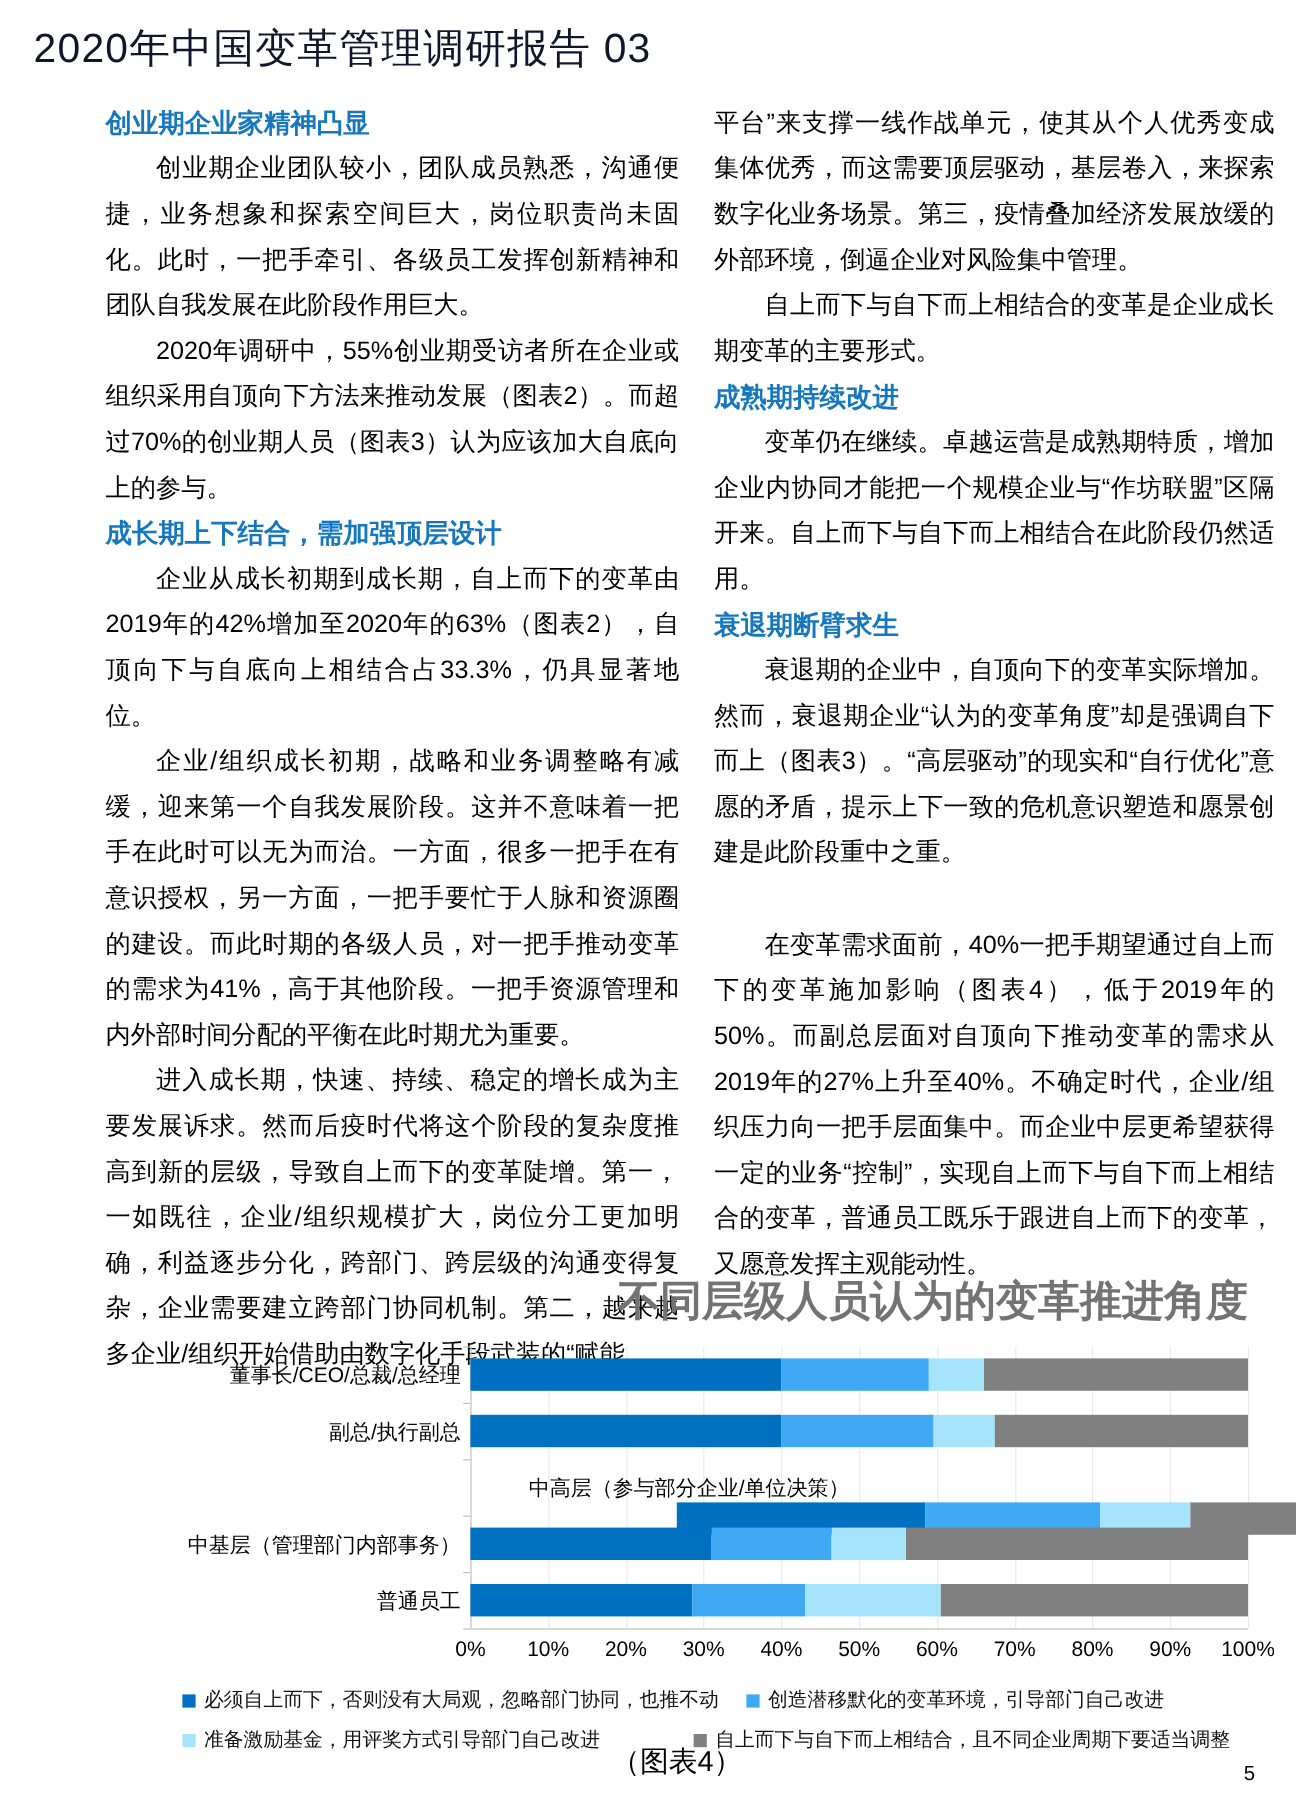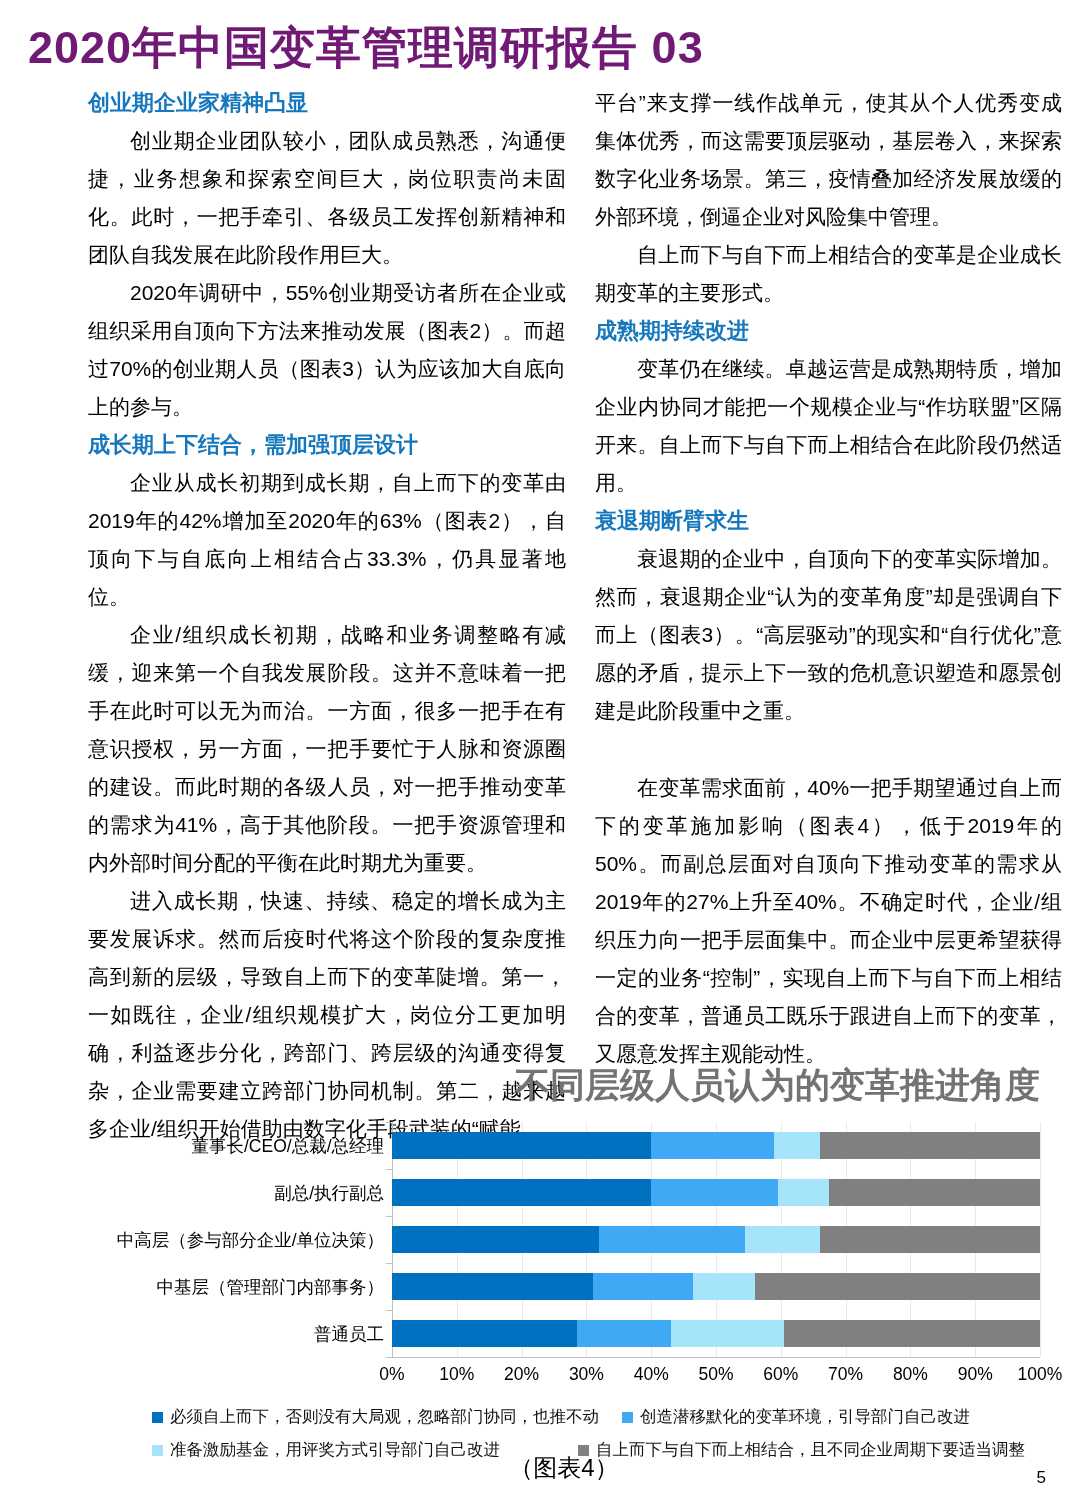--- a/index.html
+++ b/index.html
@@ -1,22 +1,22 @@
 <!DOCTYPE html>
 <html><head>
 <meta charset="utf-8">
 <style>
   html,body{margin:0;padding:0;background:#fff;}
   .page{
     position:relative;width:1080px;height:1506px;background:#fff;overflow:hidden;
     font-family:"Liberation Sans", sans-serif;color:#000;
   }
   .hdr{
-    position:absolute;left:28px;top:18px;font-size:45px;font-weight:bold;
-    color:#701a75;letter-spacing:1px;white-space:nowrap;
+    position:absolute;left:28px;top:18px;font-size:34px;font-weight:normal;
+    color:#0f172a;letter-spacing:1px;white-space:nowrap;
   }
   .col{position:absolute;top:84px;font-size:21px;line-height:38px;text-align:justify;}
   .col-left{left:88px;width:478px;}
   .col-right{left:595px;width:467px;}
   .col h3{margin:0;font-size:22px;line-height:38px;font-weight:bold;color:#1577bd;text-align:left;}
   .col p{margin:0;text-indent:2em;}
   .col p.noindent{text-indent:0;}
   .col p.gap{margin-top:39px;}
   .chart{position:absolute;left:88px;top:1068px;width:952px;}
   .chart-title{text-align:right;font-size:35px;font-weight:bold;color:#737373;line-height:34px;}
@@ -96,21 +96,21 @@
         </div>
         <div class="crow" style="top: 47px;">
           <div class="clabel">副总/执行副总</div>
           <div class="ctrack">
             <div class="cseg" style="left: 0px; width: 259.2px; background: rgb(0, 112, 192);"></div>
             <div class="cseg" style="left: 259.2px; width: 126.36px; background: rgb(63, 169, 245);"></div>
             <div class="cseg" style="left: 385.56px; width: 51.84px; background: rgb(166, 228, 252);"></div>
             <div class="cseg" style="left: 437.4px; width: 210.6px; background: rgb(128, 128, 128);"></div>
           </div>
         </div>
-        <div class="crow" style="top: 94px;">
+        <div class="crow" style="top: 106px; flex-direction: column;">
           <div class="clabel">中高层（参与部分企业/单位决策）</div>
           <div class="ctrack">
             <div class="cseg" style="left: 0px; width: 207.36px; background: rgb(0, 112, 192);"></div>
             <div class="cseg" style="left: 207.36px; width: 145.8px; background: rgb(63, 169, 245);"></div>
             <div class="cseg" style="left: 353.16px; width: 74.52px; background: rgb(166, 228, 252);"></div>
             <div class="cseg" style="left: 427.68px; width: 220.32px; background: rgb(128, 128, 128);"></div>
           </div>
         </div>
         <div class="crow" style="top: 141px;">
           <div class="clabel">中基层（管理部门内部事务）</div>

